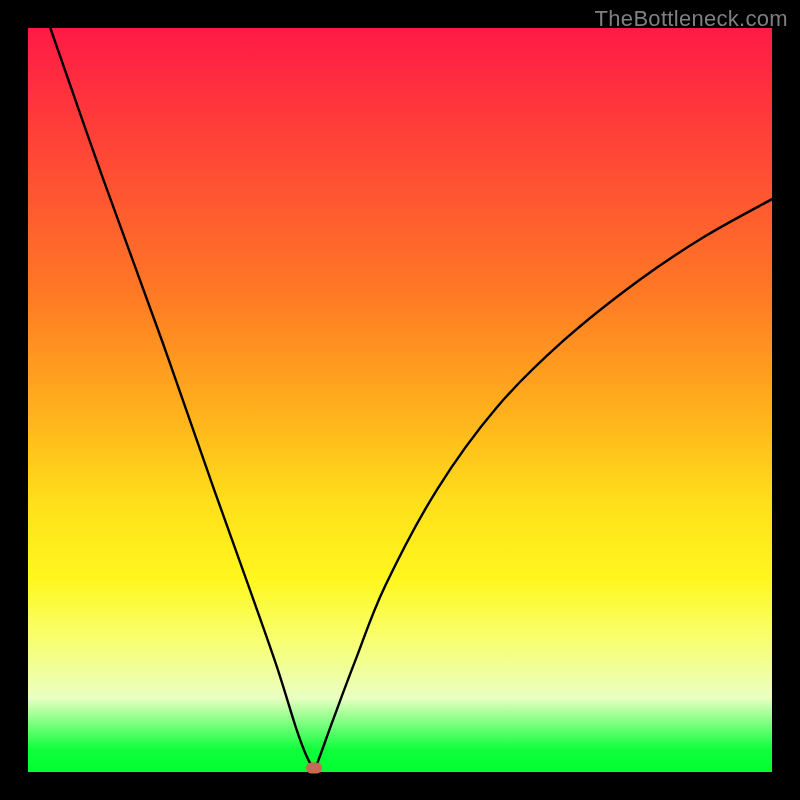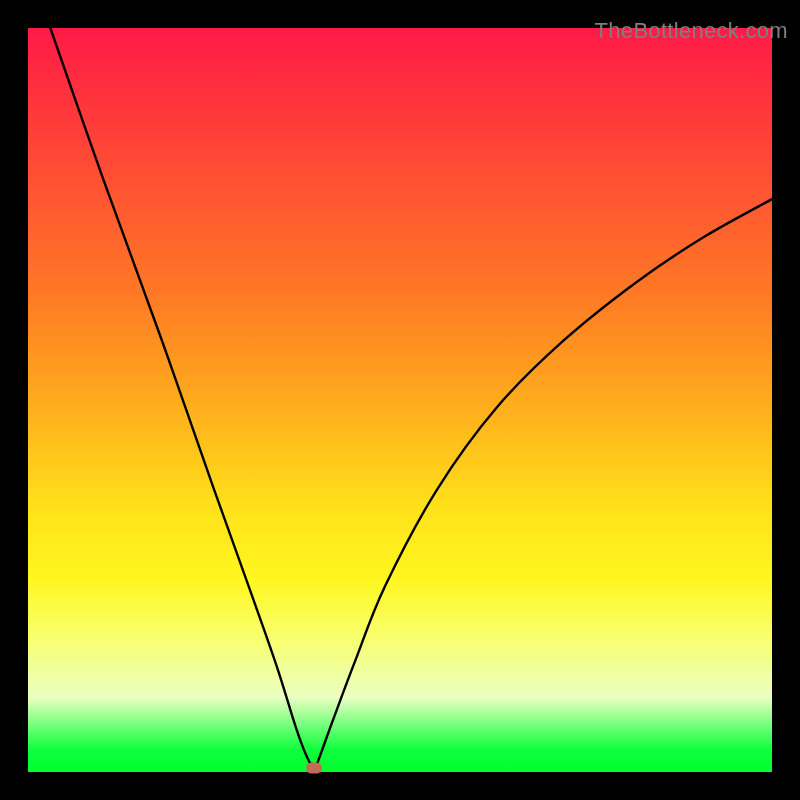--- a/index.html
+++ b/index.html
@@ -42,21 +42,20 @@
   }
   .watermark {
     position: absolute;
     top: 6px;
     right: 12px;
     color: #7f7f7f;
     font-size: 22px;
     font-weight: 400;
     letter-spacing: 0.3px;
     user-select: none;
-    margin-top: 12px;
   }
   svg.curve {
     position: absolute;
     left: 0;
     top: 0;
     width: 744px;
     height: 744px;
     overflow: visible;
   }
   .dot {

